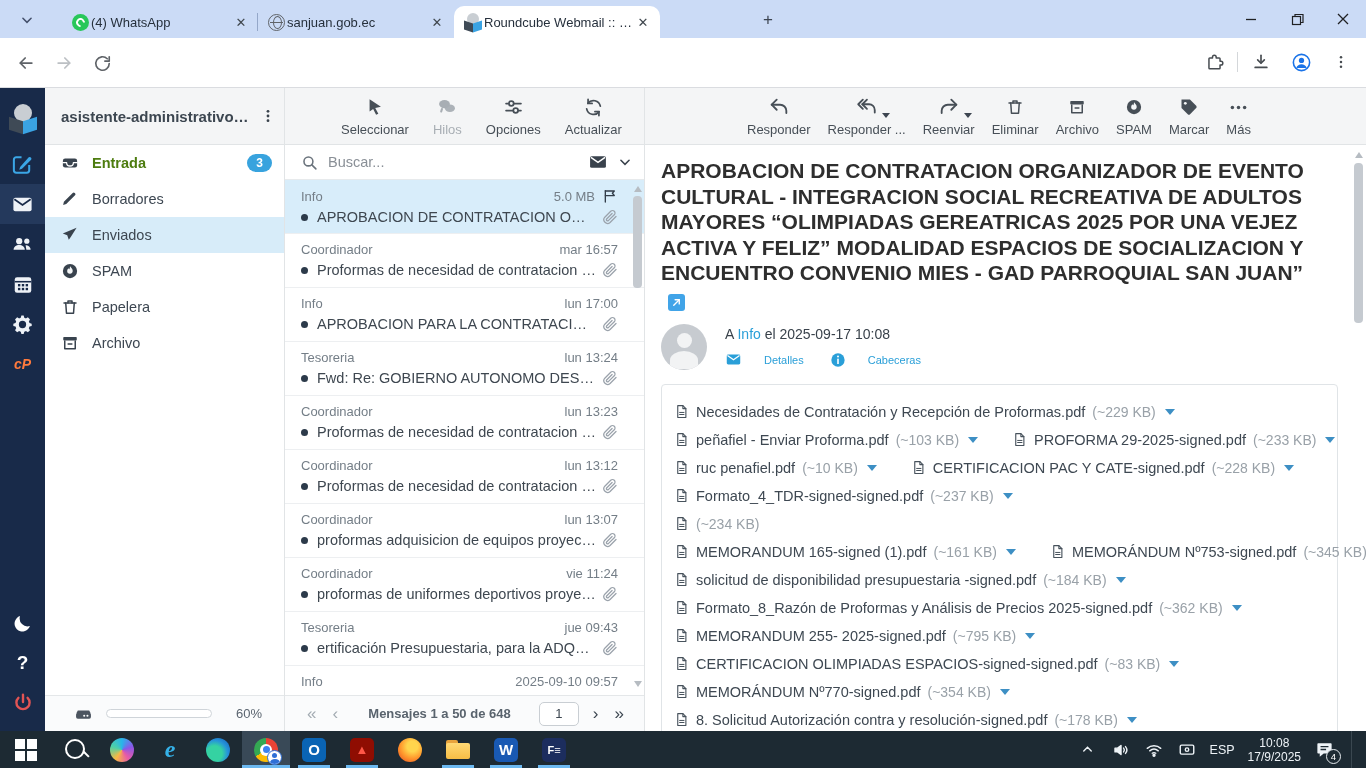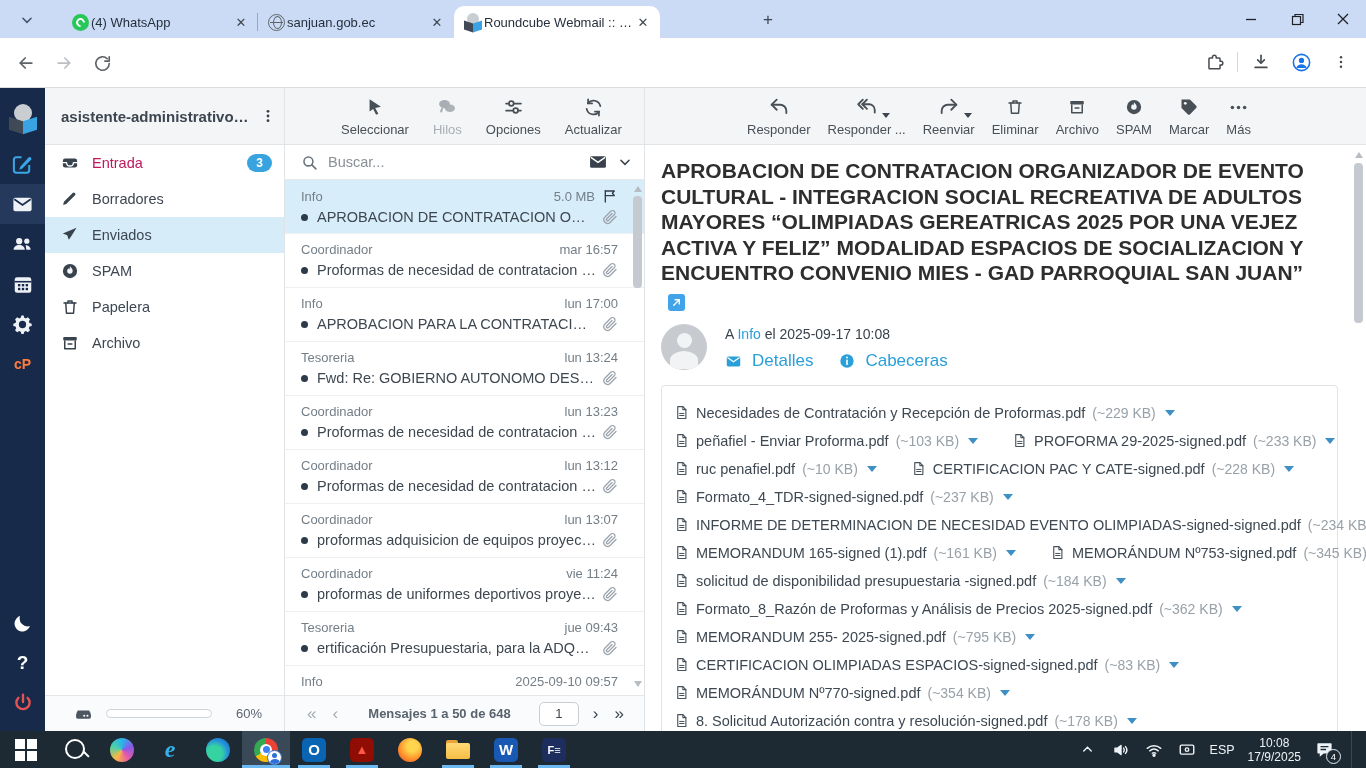--- a/index.html
+++ b/index.html
@@ -35,31 +35,31 @@
   .rightico{position:absolute;right:8px;top:7px;display:flex;gap:6px;align-items:center}
   .rightico .navbtn{width:34px;height:34px;display:flex;align-items:center;justify-content:center;color:#474c51}
   .vdiv{width:1px;height:20px;background:#d4d7da}
 
   
   .content{position:absolute;top:88px;left:0;right:0;bottom:37px;background:#fff}
   .rail{position:absolute;left:0;top:0;bottom:0;width:45px;background:#182a49;display:flex;flex-direction:column;align-items:center}
   .rail .ri{width:45px;height:40px;display:flex;align-items:center;justify-content:center;color:#e9eef4}
   .rail .ri.active{background:#24395c}
   .rail .spacer{flex:1}
-  .cp{color:#ff7a3d;font-weight:bold;font-size:14px}
+  .cp{color:#ff7a3d;font-weight:bold;font-style:italic;font-size:14px}
   .help{color:#fff;font-weight:bold;font-size:19px}
 
   .pane-h{height:57px;background:#f4f5f6;border-bottom:1px solid #e1e4e6}
   .folderpane{position:absolute;left:45px;top:0;bottom:0;width:240px;border-right:1px solid #e1e4e6;background:#fff}
   .account{display:flex;align-items:center;padding:0 8px 0 16px}
   .account .em{flex:1;font-size:15px;font-weight:bold;color:#3c4650;white-space:nowrap;overflow:hidden;text-overflow:ellipsis}
   .folders{list-style:none}
   .folders li{height:36px;display:flex;align-items:center;padding:0 12px 0 16px;gap:13px;font-size:14.5px;color:#3d4752;cursor:default}
   .folders li.sel{background:#d7ecf9}
-  .folders li.bold .flabel{font-weight:normal;color:#be185d}
+  .folders li.bold .flabel{font-weight:bold;color:#4d7c0f}
   .folders .fico{width:18px;height:18px;color:#39434e;flex:0 0 auto}
   .folders .flabel{flex:1}
   .badge{background:#38a3de;color:#fff;font-size:12px;font-weight:bold;border-radius:10px;padding:2px 9px}
   .pane-f{position:absolute;left:0;right:0;bottom:0;height:36px;background:#fafbfc;border-top:1px solid #e4e7e9;display:flex;align-items:center}
   .quota{padding-left:28px;gap:12px}
   .qbar{width:106px;height:9px;border:1px solid #cfd4d9;border-radius:5px;background:#fff;overflow:hidden}
   .qfill{height:100%;background:#7cc6f0;border-radius:5px}
   .qtext{font-size:13px;color:#5b6570;margin-left:12px}
   .qdisk{color:#4c5560}
 
@@ -100,21 +100,21 @@
   .subject{margin:13px 44px 0 16px;font-size:21px;line-height:25.5px;font-weight:bold;color:#2e2e2e}
   .extlink{display:inline-flex;width:17px;height:17px;background:#41a4e8;border-radius:3px;margin-left:7px;vertical-align:-2px;align-items:center;justify-content:center;color:#fff}
   .sender{display:flex;margin:13px 0 12px 16px}
   .avatar{width:46px;height:46px;border-radius:50%;background:#c7cbd0;position:relative;overflow:hidden;flex:0 0 auto}
   .avatar::before{content:"";position:absolute;left:50%;top:9px;width:15px;height:15px;margin-left:-7.5px;border-radius:50%;background:#f2f3f4}
   .avatar::after{content:"";position:absolute;left:50%;top:27px;width:28px;height:18px;margin-left:-14px;border-radius:50% 50% 0 0;background:#f2f3f4}
   .sinfo{margin-left:18px;padding-top:2px}
   .fromline{font-size:14px;color:#39424b}
   .fromline a{color:#2a9fd8;text-decoration:none}
   .sactions{display:flex;gap:26px;margin-top:9px;align-items:center}
-  .sact{display:flex;align-items:center;gap:10px;color:#2a9fd8;font-size:17px}
+  .sact{display:flex;align-items:center;gap:22px;color:#2a9fd8;font-size:11px}
   .attbox{margin:14px 28px 0 16px;border:1px solid #e0e4e7;border-radius:4px;padding:8px 12px;min-height:330px}
   .attrow{display:flex;align-items:flex-end;height:28px;gap:34px}
   .attitem{display:flex;align-items:center;gap:7px;white-space:nowrap}
   .attname{font-size:14.5px;color:#3e4852}
   .attsize{font-size:14px;color:#99a1a8}
   .attcaret{width:0;height:0;border-left:5px solid transparent;border-right:5px solid transparent;border-top:6px solid #3d8fc4;margin-left:2px}
   .atticon{color:#47525c;flex:0 0 auto}
   .mscroll{position:absolute;right:2px;top:3px;bottom:4px;width:11px}
 
   
@@ -850,21 +850,20 @@
             </div>
             <div class="attrow">
               <span class="attitem">
                 <span class="atticon">
                   <svg width="15" height="19" viewBox="0 0 24 24" fill="none" stroke="currentColor" stroke-width="2" stroke-linecap="round" stroke-linejoin="round">
                     <path d="M6 2.5h8.2L19 7.3V21a.6.6 0 0 1-.6.6H6.6A.6.6 0 0 1 6 21z" stroke-width="1.8"></path>
                     <path d="M14.2 2.5v4.8H19" stroke-width="1.8"></path>
                     <path d="M9 13.5h7M9 16.8h7" stroke-width="1.6"></path>
                   </svg>
                 </span>
-                <span class="attname">INFORME DE DETERMINACION DE NECESIDAD EVENTO OLIMPIADAS-signed-signed.pdf</span>
                 <span class="attsize">(~234 KB)</span>
               </span>
             </div>
             <div class="attrow">
               <span class="attitem">
                 <span class="atticon">
                   <svg width="15" height="19" viewBox="0 0 24 24" fill="none" stroke="currentColor" stroke-width="2" stroke-linecap="round" stroke-linejoin="round">
                     <path d="M6 2.5h8.2L19 7.3V21a.6.6 0 0 1-.6.6H6.6A.6.6 0 0 1 6 21z" stroke-width="1.8"></path>
                     <path d="M14.2 2.5v4.8H19" stroke-width="1.8"></path>
                     <path d="M9 13.5h7M9 16.8h7" stroke-width="1.6"></path>

